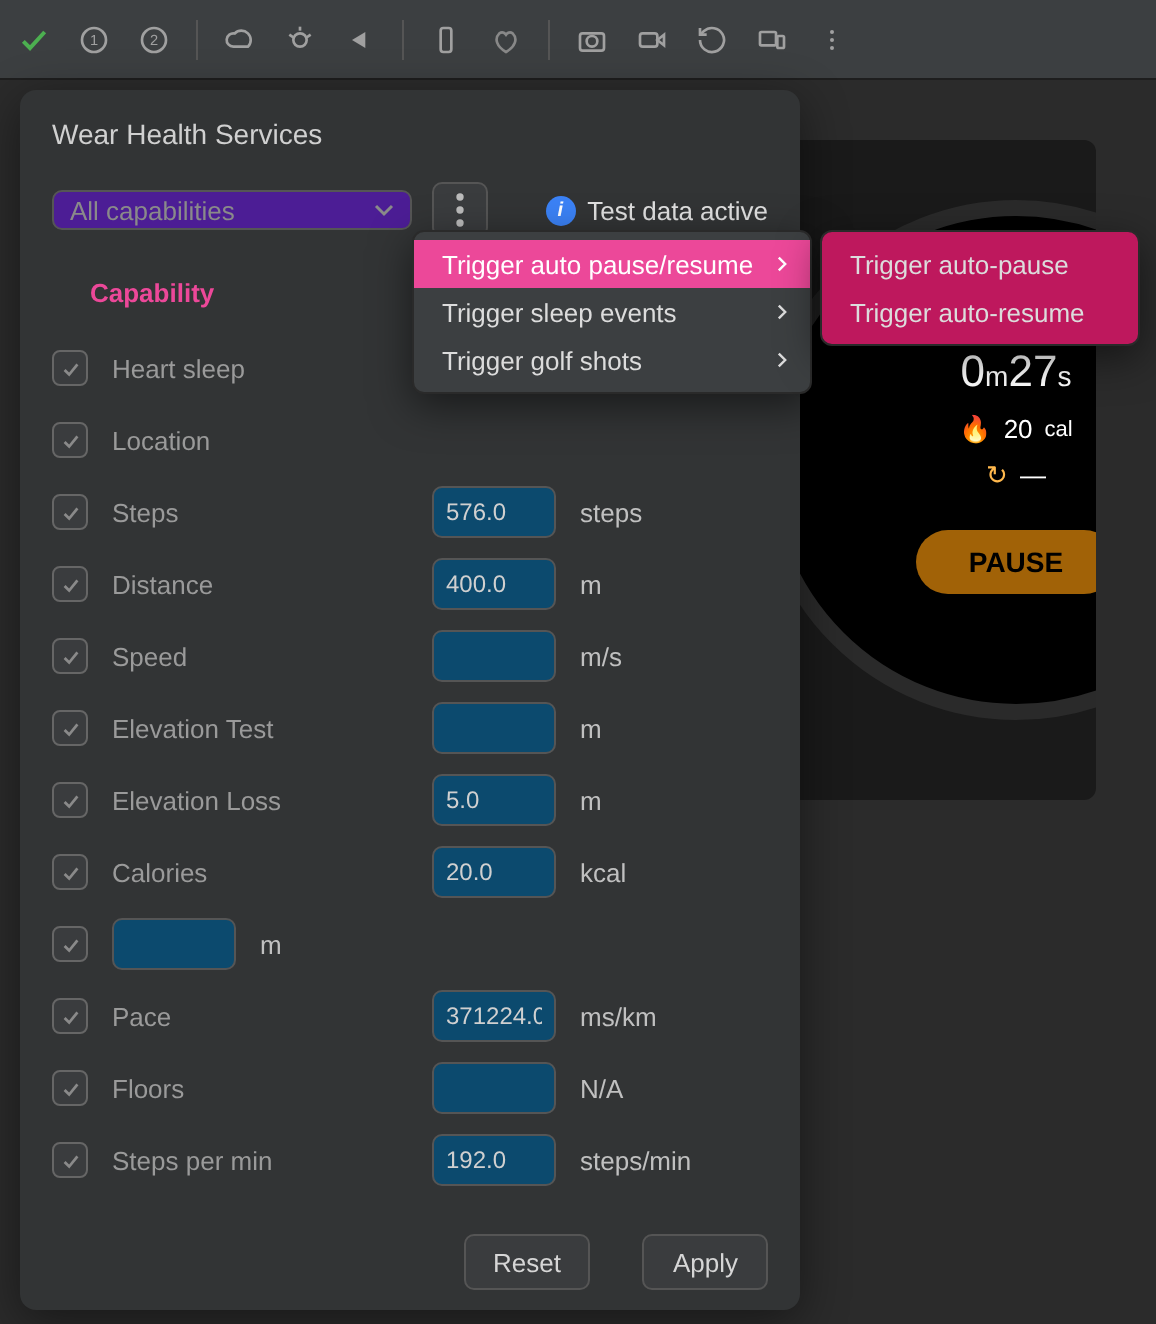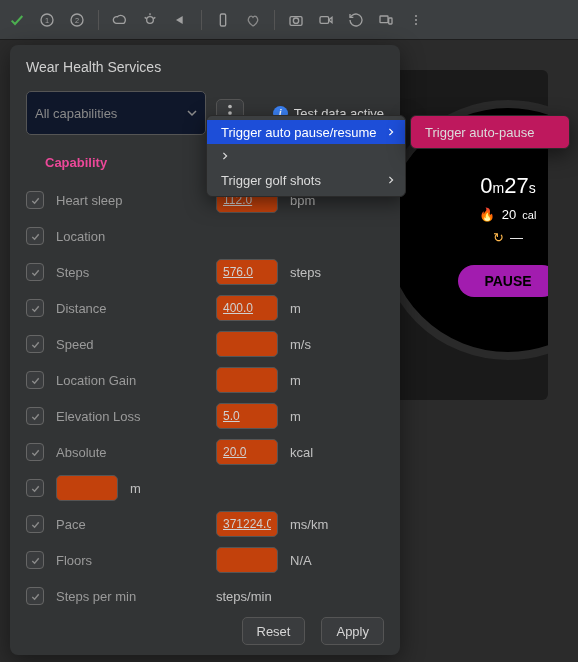--- a/index.html
+++ b/index.html
@@ -60,21 +60,21 @@
     justify-content: center;
     color: #fff;
   }
   .watch-time { font-size: 22px; margin-top: 10px; }
   .watch-time .m { color: #fff; }
   .watch-row { display: flex; align-items: center; gap: 6px; margin-top: 8px; font-size: 13px; }
   .watch-row .flame { color: #ff8c00; }
   .watch-row .spin { color: #ffb84d; }
   .watch-pause {
     margin-top: 20px;
-    background: #a21caf;
+    background: #a16207;
     color: #000;
     font-weight: 600;
     border-radius: 20px;
     padding: 8px 26px;
     font-size: 14px;
   }
 
   
   .panel {
     position: absolute;
@@ -86,27 +86,27 @@
     border-radius: 8px;
     padding: 14px 16px;
     box-shadow: 0 6px 24px rgba(0,0,0,.45);
   }
   .panel-title { font-size: 14px; color: #d0d0d0; margin-bottom: 16px; }
   .controls-row {
     display: flex; align-items: center; gap: 10px; margin-bottom: 20px;
   }
   .combo {
     flex: 0 0 180px;
-    height: 44px;
+    height: 20px;
     border: 1px solid #555;
     border-radius: 5px;
     display: flex; align-items: center; justify-content: space-between;
     padding: 0 8px;
     color: #8a8a8a;
-    background: #0f172a;
+    background: #4c1d95;
   }
   .combo svg { width: 10px; height: 10px; }
   .more-btn {
     width: 28px; height: 28px;
     border: 1px solid #555;
     border-radius: 5px;
     display: flex; align-items: center; justify-content: center;
     color: #bbb;
     background: #3a3c3e;
   }
@@ -135,32 +135,31 @@
     background: #3a3c3e;
     display: flex; align-items: center; justify-content: center;
     margin-right: 12px;
     color: #8a8a8a;
   }
   .cap-check svg { width: 11px; height: 11px; }
   .cap-label { flex: 0 0 160px; color: #9a9a9a; }
   .cap-input {
     width: 62px; height: 26px;
     border: 1px solid #555; border-radius: 5px;
-    background: #c2410c;
+    background: #0c4a6e;
     color: #d0d0d0;
     padding: 0 6px;
     margin-right: 12px;
     font-size: 12px;
-    text-decoration: underline;
   }
   .cap-unit { color: #c0c0c0; }
 
   .footer {
     position: absolute; bottom: 10px; right: 16px;
-    display: flex; gap: 16px;
+    display: flex; gap: 26px;
   }
   .btn {
     height: 28px; padding: 0 14px;
     border: 1px solid #555; border-radius: 5px;
     background: #3a3c3e;
     color: #d6d6d6;
     display: flex; align-items: center; justify-content: center;
     cursor: pointer;
   }
 
@@ -176,21 +175,21 @@
     box-shadow: 0 6px 20px rgba(0,0,0,.5);
     z-index: 20;
   }
   .menu-item {
     height: 24px;
     display: flex; align-items: center; justify-content: space-between;
     padding: 0 10px 0 14px;
     color: #dcdcdc;
     cursor: pointer;
   }
-  .menu-item.hover { background: #1d4ed8; color: #fff; }
+  .menu-item.hover { background: #ec4899; color: #fff; }
   .menu-item svg { width: 8px; height: 8px; }
 
   .submenu {
     position: absolute;
     left: 410px; top: 115px;
     width: 160px;
     background: #be185d;
     border: 1px solid #2a2a2a;
     border-radius: 6px;
     padding: 4px 0;
@@ -376,41 +375,41 @@
         <div class="cap-label">Speed</div>
         <input class="cap-input" style="">
         <div class="cap-unit">m/s</div>
       </div>
       <div class="cap-row">
         <div class="cap-check">
           <svg viewBox="0 0 24 24" fill="none" stroke="currentColor" stroke-width="3">
             <polyline points="5 13 10 18 19 7"></polyline>
           </svg>
         </div>
-        <div class="cap-label">Location Gain</div>
+        <div class="cap-label">Elevation Test</div>
         <input class="cap-input" style="">
         <div class="cap-unit">m</div>
       </div>
       <div class="cap-row">
         <div class="cap-check">
           <svg viewBox="0 0 24 24" fill="none" stroke="currentColor" stroke-width="3">
             <polyline points="5 13 10 18 19 7"></polyline>
           </svg>
         </div>
         <div class="cap-label">Elevation Loss</div>
         <input class="cap-input" value="5.0" style="">
         <div class="cap-unit">m</div>
       </div>
       <div class="cap-row">
         <div class="cap-check">
           <svg viewBox="0 0 24 24" fill="none" stroke="currentColor" stroke-width="3">
             <polyline points="5 13 10 18 19 7"></polyline>
           </svg>
         </div>
-        <div class="cap-label">Absolute</div>
+        <div class="cap-label">Calories</div>
         <input class="cap-input" value="20.0" style="">
         <div class="cap-unit">kcal</div>
       </div>
       <div class="cap-row">
         <div class="cap-check">
           <svg viewBox="0 0 24 24" fill="none" stroke="currentColor" stroke-width="3">
             <polyline points="5 13 10 18 19 7"></polyline>
           </svg>
         </div>
         <input class="cap-input" style="">
@@ -436,47 +435,52 @@
         <input class="cap-input" style="">
         <div class="cap-unit">N/A</div>
       </div>
       <div class="cap-row">
         <div class="cap-check">
           <svg viewBox="0 0 24 24" fill="none" stroke="currentColor" stroke-width="3">
             <polyline points="5 13 10 18 19 7"></polyline>
           </svg>
         </div>
         <div class="cap-label">Steps per min</div>
+        <input class="cap-input" value="192.0" style="">
         <div class="cap-unit">steps/min</div>
       </div>
     </div>
 
   <div class="footer">
     <div class="btn">Reset</div>
     <div class="btn">Apply</div>
   </div>
 </div>
 
 <div class="menu">
   <div class="menu-item hover">
     <span>Trigger auto pause/resume</span>
     <svg viewBox="0 0 10 10">
         <polyline points="3 1 7 5 3 9" fill="none" stroke="currentColor" stroke-width="1.5"></polyline>
       </svg>
   </div>
   <div class="menu-item">
+    <span>Trigger sleep events</span>
     <svg viewBox="0 0 10 10">
         <polyline points="3 1 7 5 3 9" fill="none" stroke="currentColor" stroke-width="1.5"></polyline>
       </svg>
   </div>
   <div class="menu-item">
     <span>Trigger golf shots</span>
     <svg viewBox="0 0 10 10">
         <polyline points="3 1 7 5 3 9" fill="none" stroke="currentColor" stroke-width="1.5"></polyline>
       </svg>
   </div>
 </div>
 
 <div class="submenu">
   <div class="menu-item">
     <span>Trigger auto-pause</span>
   </div>
+  <div class="menu-item">
+    <span>Trigger auto-resume</span>
+  </div>
 </div>
 
 </body></html>

